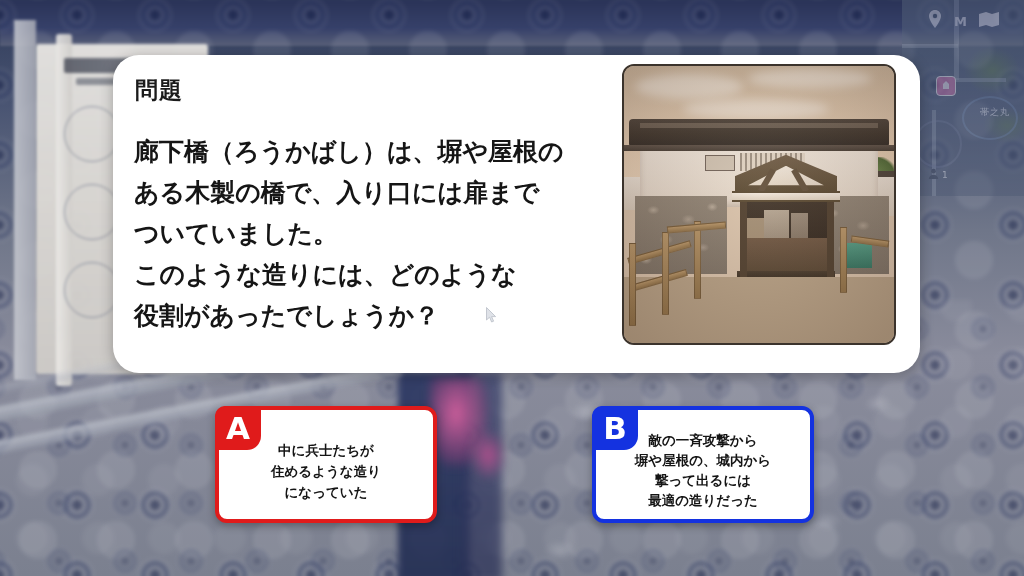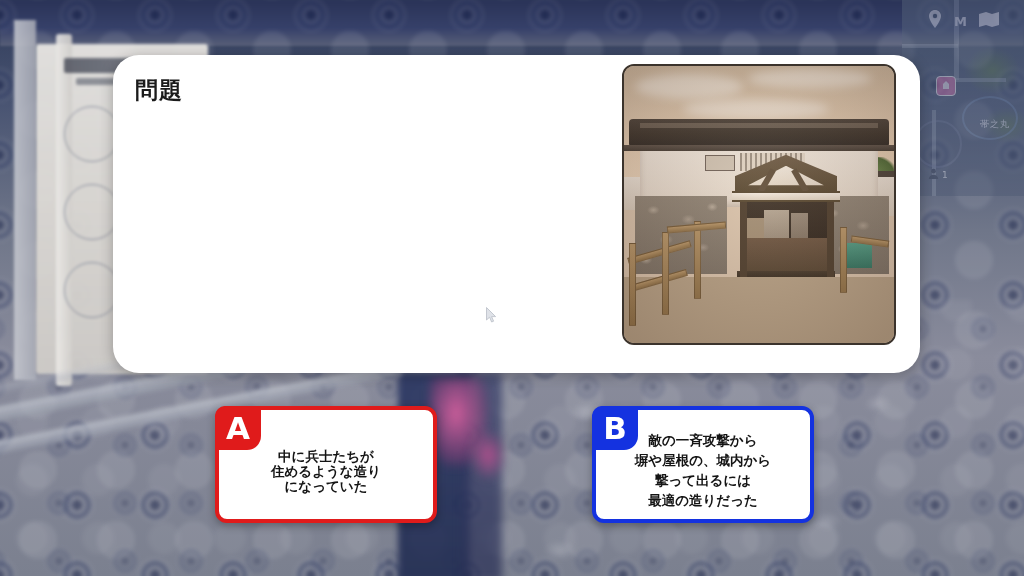--- a/index.html
+++ b/index.html
@@ -149,21 +149,21 @@
   #minimap .mm-key{
     font-size:13px; color:#e9ecf2; font-weight:700;
   }
   #minimap .mm-player{
     position:absolute; left:26px; top:168px;
     display:flex; align-items:center; gap:3px;
     font-size:9px; color:#e6e9f0;
   }
   #minimap .mm-label{
     position:absolute; right:14px; top:106px;
-    font-size:9px; color:#e3e6ee; letter-spacing:1px;margin-top:12px;
+    font-size:9px; color:#e3e6ee; letter-spacing:1px;
   }
 
   
   #question-card{
     position:absolute; left:113px; top:55px; width:807px; height:318px;
     background:#ffffff;
     border-radius:26px;
     box-shadow:0 3px 14px rgba(0,0,0,.28);
   }
   #question-title{
@@ -346,21 +346,21 @@
     color:#fff; font-size:31px; font-weight:800; line-height:1;
     border-radius:10px 0 14px 0;
     font-family:"DejaVu Sans","Liberation Sans",sans-serif;
   }
   #badge-a{ background:#e01b1b; }
   #badge-b{ background:#1432e0; }
 
   .answer-text{
     text-align:center;
     font-size:13.5px; font-weight:700; color:#141414;
-    line-height:15px; white-space:pre-line;
+    line-height:21px; white-space:pre-line;
     padding:0 10px; margin-top:14px;
   }
   #answer-b .answer-text{ margin-top:10px; line-height:20px; }
 </style>
 </head>
 <body>
 
 <div id="game-bg">
   <div class="bg-band-top"></div>
   <div class="tile-field"></div>
@@ -430,20 +430,25 @@
         <circle cx="5.5" cy="3.2" r="2.4" fill="#2d3850"></circle>
         <path d="M0.8 11c0-2.6 2.1-4.3 4.7-4.3S10.2 8.4 10.2 11z" fill="#2d3850"></path>
       </svg>
     </span>
     <span>1</span>
   </div>
 </div>
 
 <div id="question-card">
   <div id="question-title">問題</div>
+  <div id="question-body">廊下橋（ろうかばし）は、塀や屋根の
+ある木製の橋で、入り口には扉まで
+ついていました。
+このような造りには、どのような
+役割があったでしょうか？</div>
 
   <div id="question-photo">
     <div class="ph ph-sky"></div>
     <div class="ph ph-cloud" style="left:4%; top:3%; width:40%; height:9%;"></div>
     <div class="ph ph-cloud" style="left:46%; top:1%; width:46%; height:7%;"></div>
     <div class="ph ph-cloud" style="left:22%; top:12%; width:54%; height:7%;"></div>
 
     <div class="ph ph-bush"></div>
     <div class="ph ph-sidewall-l"></div>
     <div class="ph ph-sidewall-r2"></div>

